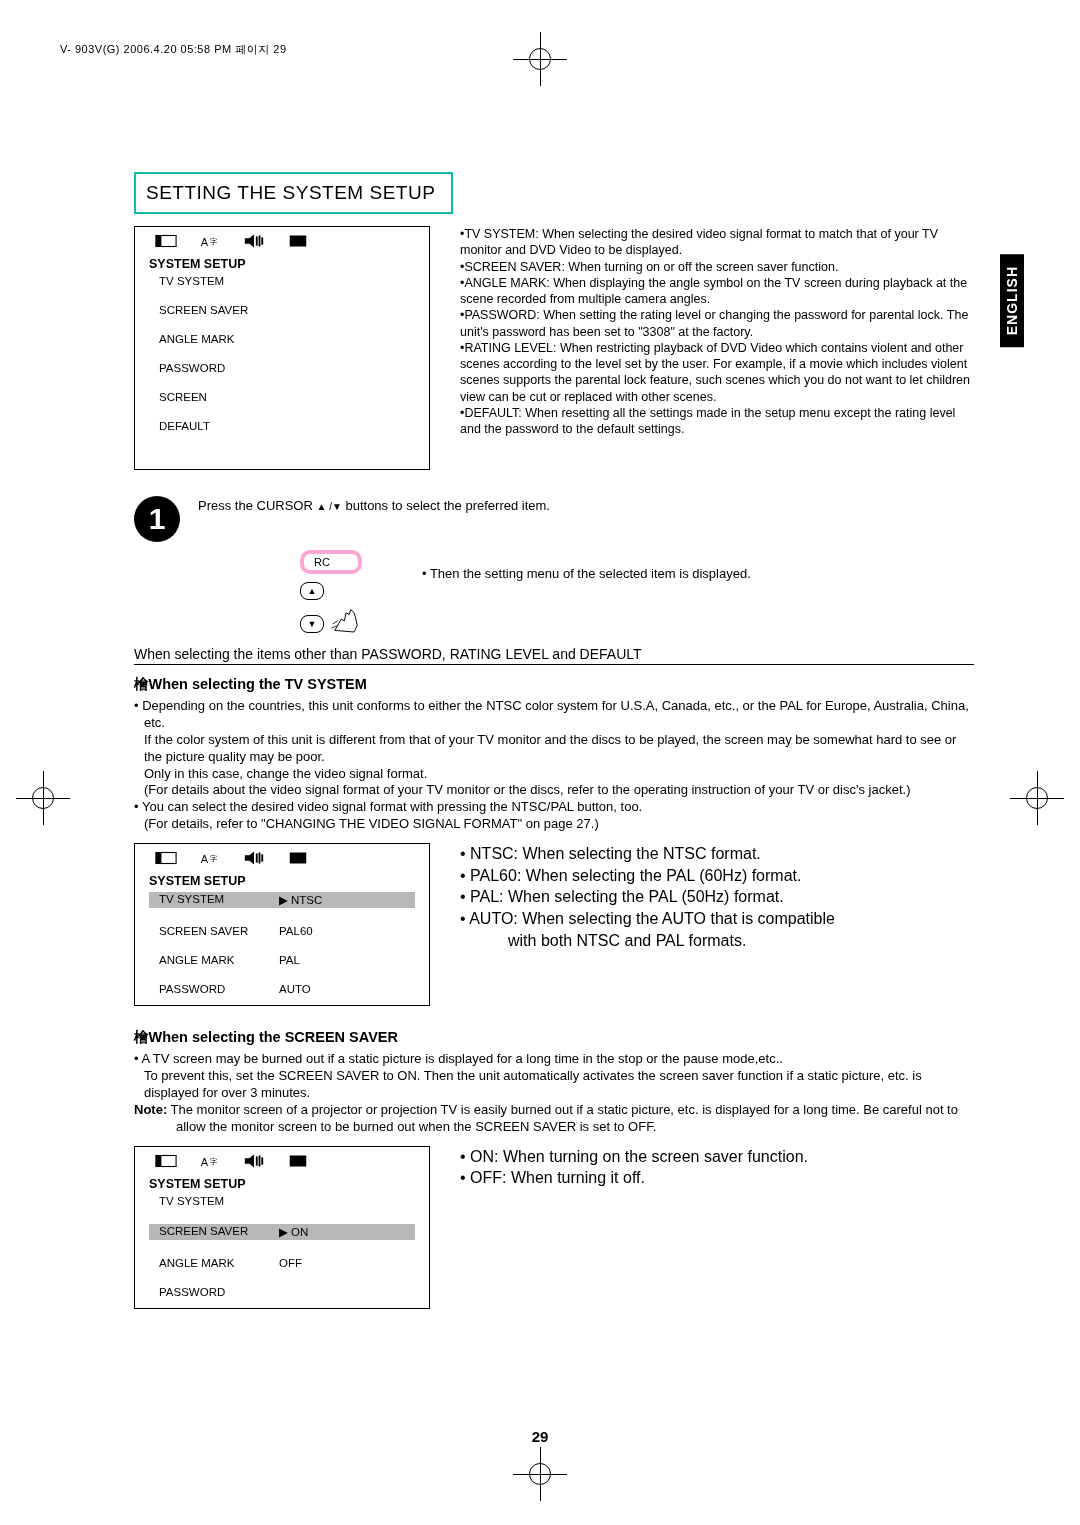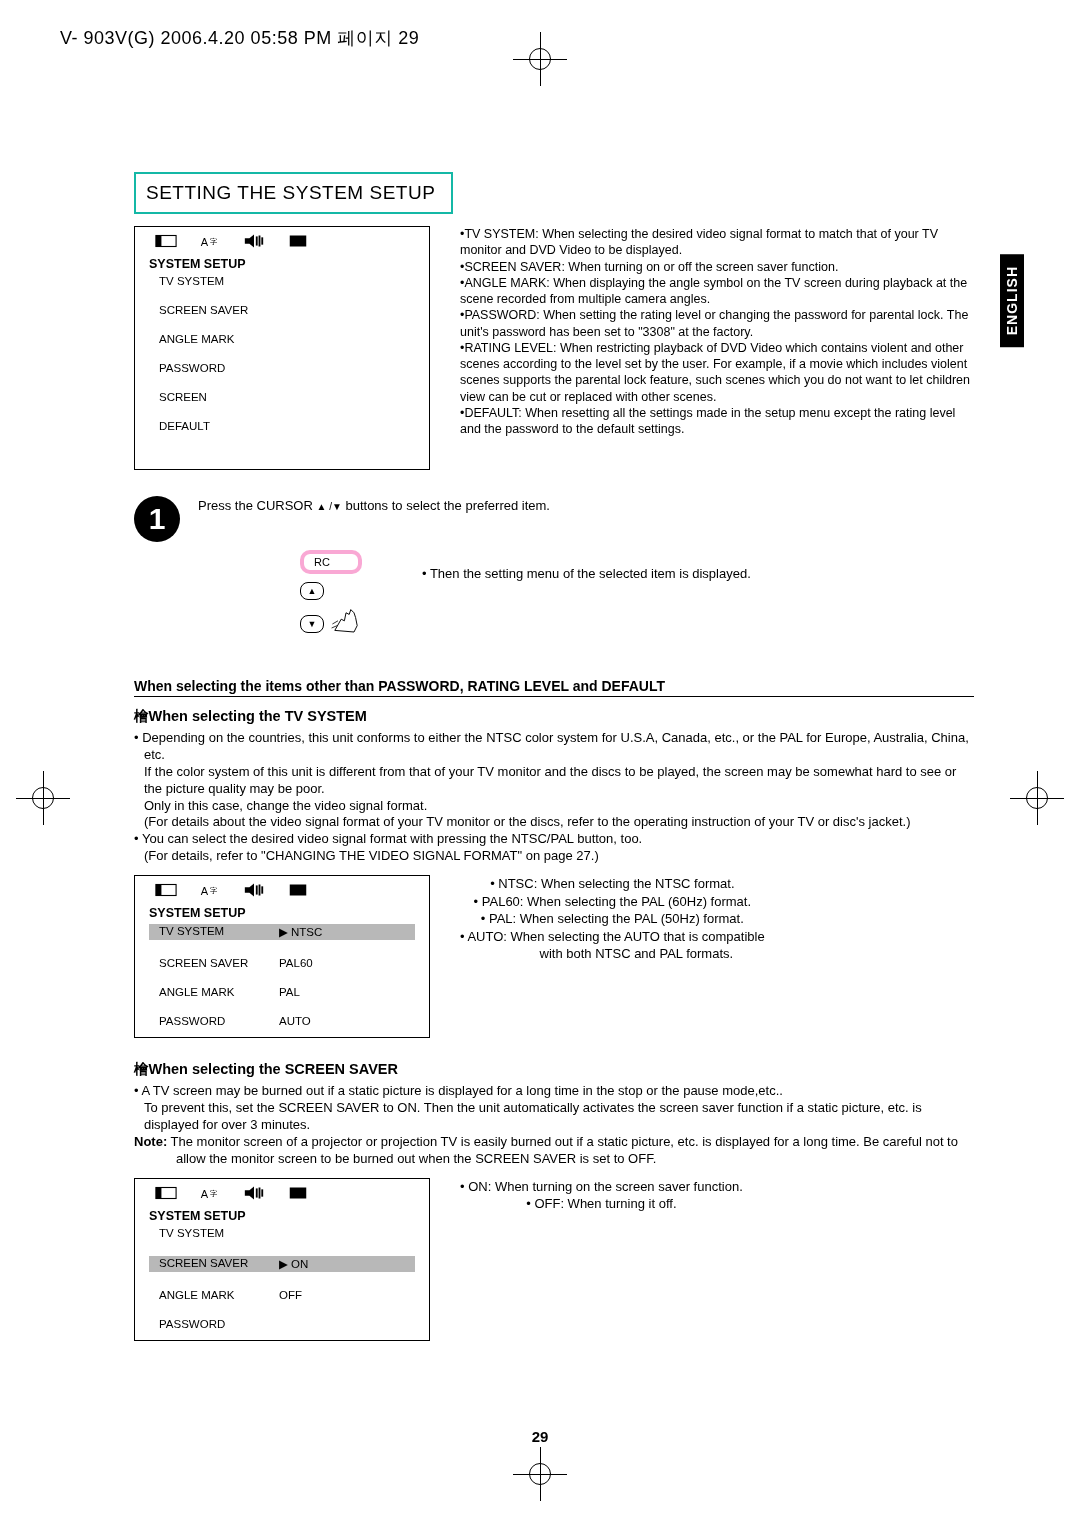--- a/index.html
+++ b/index.html
@@ -7,23 +7,23 @@
     width: 1080px;
     height: 1525px;
     background: #fff;
     font-family: Arial, Helvetica, sans-serif;
     color: #000;
     position: relative;
     font-size: 14px;
   }
   .header-info {
     position: absolute;
-    top: 26px;
+    top: 42px;
     left: 60px;
-    font-size: 18px;
+    font-size: 11px;
     letter-spacing: 0.5px;
   }
   .crop-top {
     position: absolute;
     top: 46px;
     left: 50%;
     transform: translateX(-50%);
     width: 26px;
     height: 26px;
   }
@@ -130,32 +130,32 @@
   .btn-round {
     width:24px; height:18px; border:1px solid #000; border-radius:8px;
     display:flex; align-items:center; justify-content:center; font-size:9px;
     margin-top:8px;
   }
   .hand-row { display:flex; align-items:center; gap:6px; margin-top:6px;}
   .hand-svg { width:32px; height:28px; }
   .rc-note { font-size:13px; padding-top:16px;}
 
   .underline-head {
-    font-weight:bold; font-size:14px; border-bottom:1.5px solid #000; padding-bottom:2px;
-    margin-top:44px;
+    font-weight:normal; font-size:14px; border-bottom:1.5px solid #000; padding-bottom:2px;
+    margin-top:12px;
   }
   .subhead { font-weight:bold; font-size:14.5px; margin-top:10px;}
   .body-text { font-size:13px; line-height:1.3; margin-top:4px;}
   .body-text .bullet-line { padding-left:10px; text-indent:-10px; }
   .body-text .indent-line { padding-left:10px; }
   .body-text .note-line { padding-left:42px; text-indent:-42px; }
 
   .dual-col { display:flex; gap:30px; margin-top:10px; align-items:flex-start;}
   .dual-col .menu-box { width:296px; }
-  .right-notes { font-size:13px; line-height:1.35;text-align:center; }
+  .right-notes { font-size:16px; line-height:1.35; }
   .right-notes .nl { padding-left:12px; text-indent:-12px; }
   .right-notes .nl-sub { padding-left:48px; }
 
   .page-num {
     position:absolute; left:50%; transform:translateX(-50%); bottom:80px;
     font-weight:bold; font-size:15px;
   }
 </style>
 </head>
 <body>

